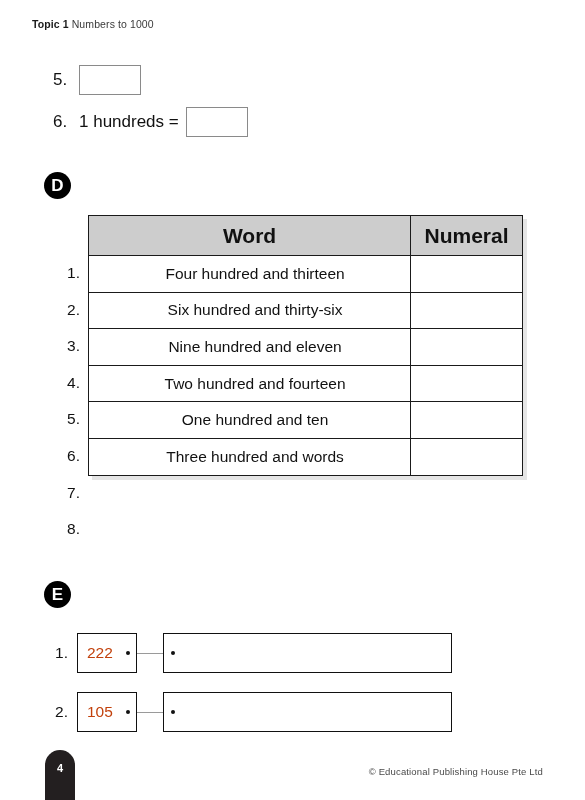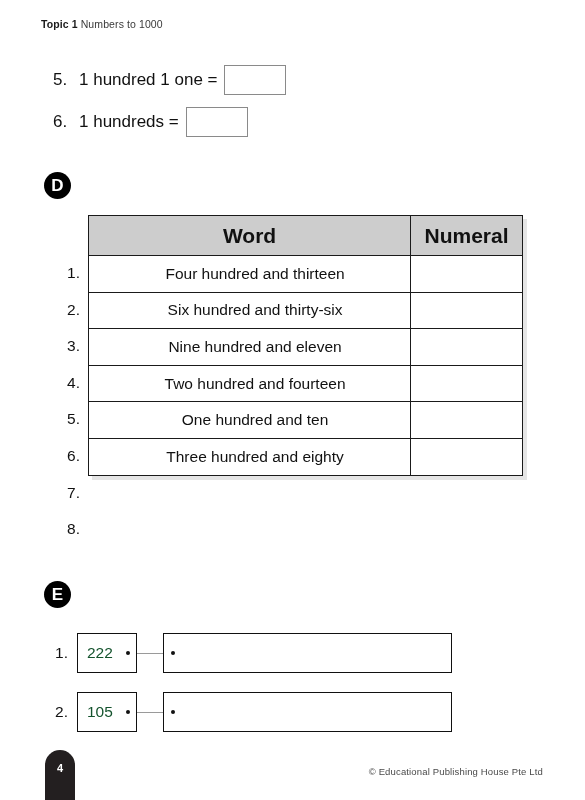--- a/index.html
+++ b/index.html
@@ -16,21 +16,21 @@
     position: relative;
     width: 585px;
     height: 800px;
     background: #ffffff;
     overflow: hidden;
   }
 
   
   .page-header {
     position: absolute;
-    left: 41px;
+    left: 32px;
     top: 18px;
     font-size: 10.5px;
     letter-spacing: 0.1px;
     white-space: nowrap;
   }
   .page-header .topic-label {
     font-weight: bold;
     color: #1a1a1a;
   }
   .page-header .topic-title {
@@ -173,21 +173,21 @@
     position: relative;
     width: 60px;
     height: 40px;
     border: 1.8px solid #111111;
     background: #ffffff;
     box-sizing: border-box;
     display: flex;
     align-items: center;
     padding-left: 9px;
     font-size: 15.5px;
-    color: #14532d;
+    color: #c2410c;
   }
   .dot {
     position: absolute;
     width: 4px;
     height: 4px;
     border-radius: 50%;
     background: #111111;
   }
   .num-box .dot { right: 6px; top: 50%; margin-top: -2px; }
   .connector {
@@ -236,21 +236,20 @@
 <body>
 
 <div id="page">
 
   <div class="page-header">
     <span class="topic-label">Topic 1</span><span class="topic-title">Numbers to 1000</span>
   </div>
 
   <div class="q-row" id="q5">
     <span class="q-num">5.</span>
-    <span class="q-text">1 hundred 1 one =</span>
     <span class="answer-box-sm"></span>
   </div>
 
   <div class="q-row" id="q6">
     <span class="q-num">6.</span>
     <span class="q-text">1 hundreds =</span>
     <span class="answer-box-sm"></span>
   </div>
 
   <div class="section-heading" id="section-d-heading">
@@ -291,21 +290,21 @@
         </tr>
         <tr>
           <td class="word-cell">Two hundred and fourteen</td>
           <td class="numeral-cell"></td>
         </tr>
         <tr>
           <td class="word-cell">One hundred and ten</td>
           <td class="numeral-cell"></td>
         </tr>
         <tr>
-          <td class="word-cell">Three hundred and eighty</td>
+          <td class="word-cell">Three hundred and words</td>
           <td class="numeral-cell"></td>
         </tr>
       </tbody>
     </table>
   </div>
 
   <div class="section-heading" id="section-e-heading">
     <div class="section-badge">E</div>
   </div>
 

